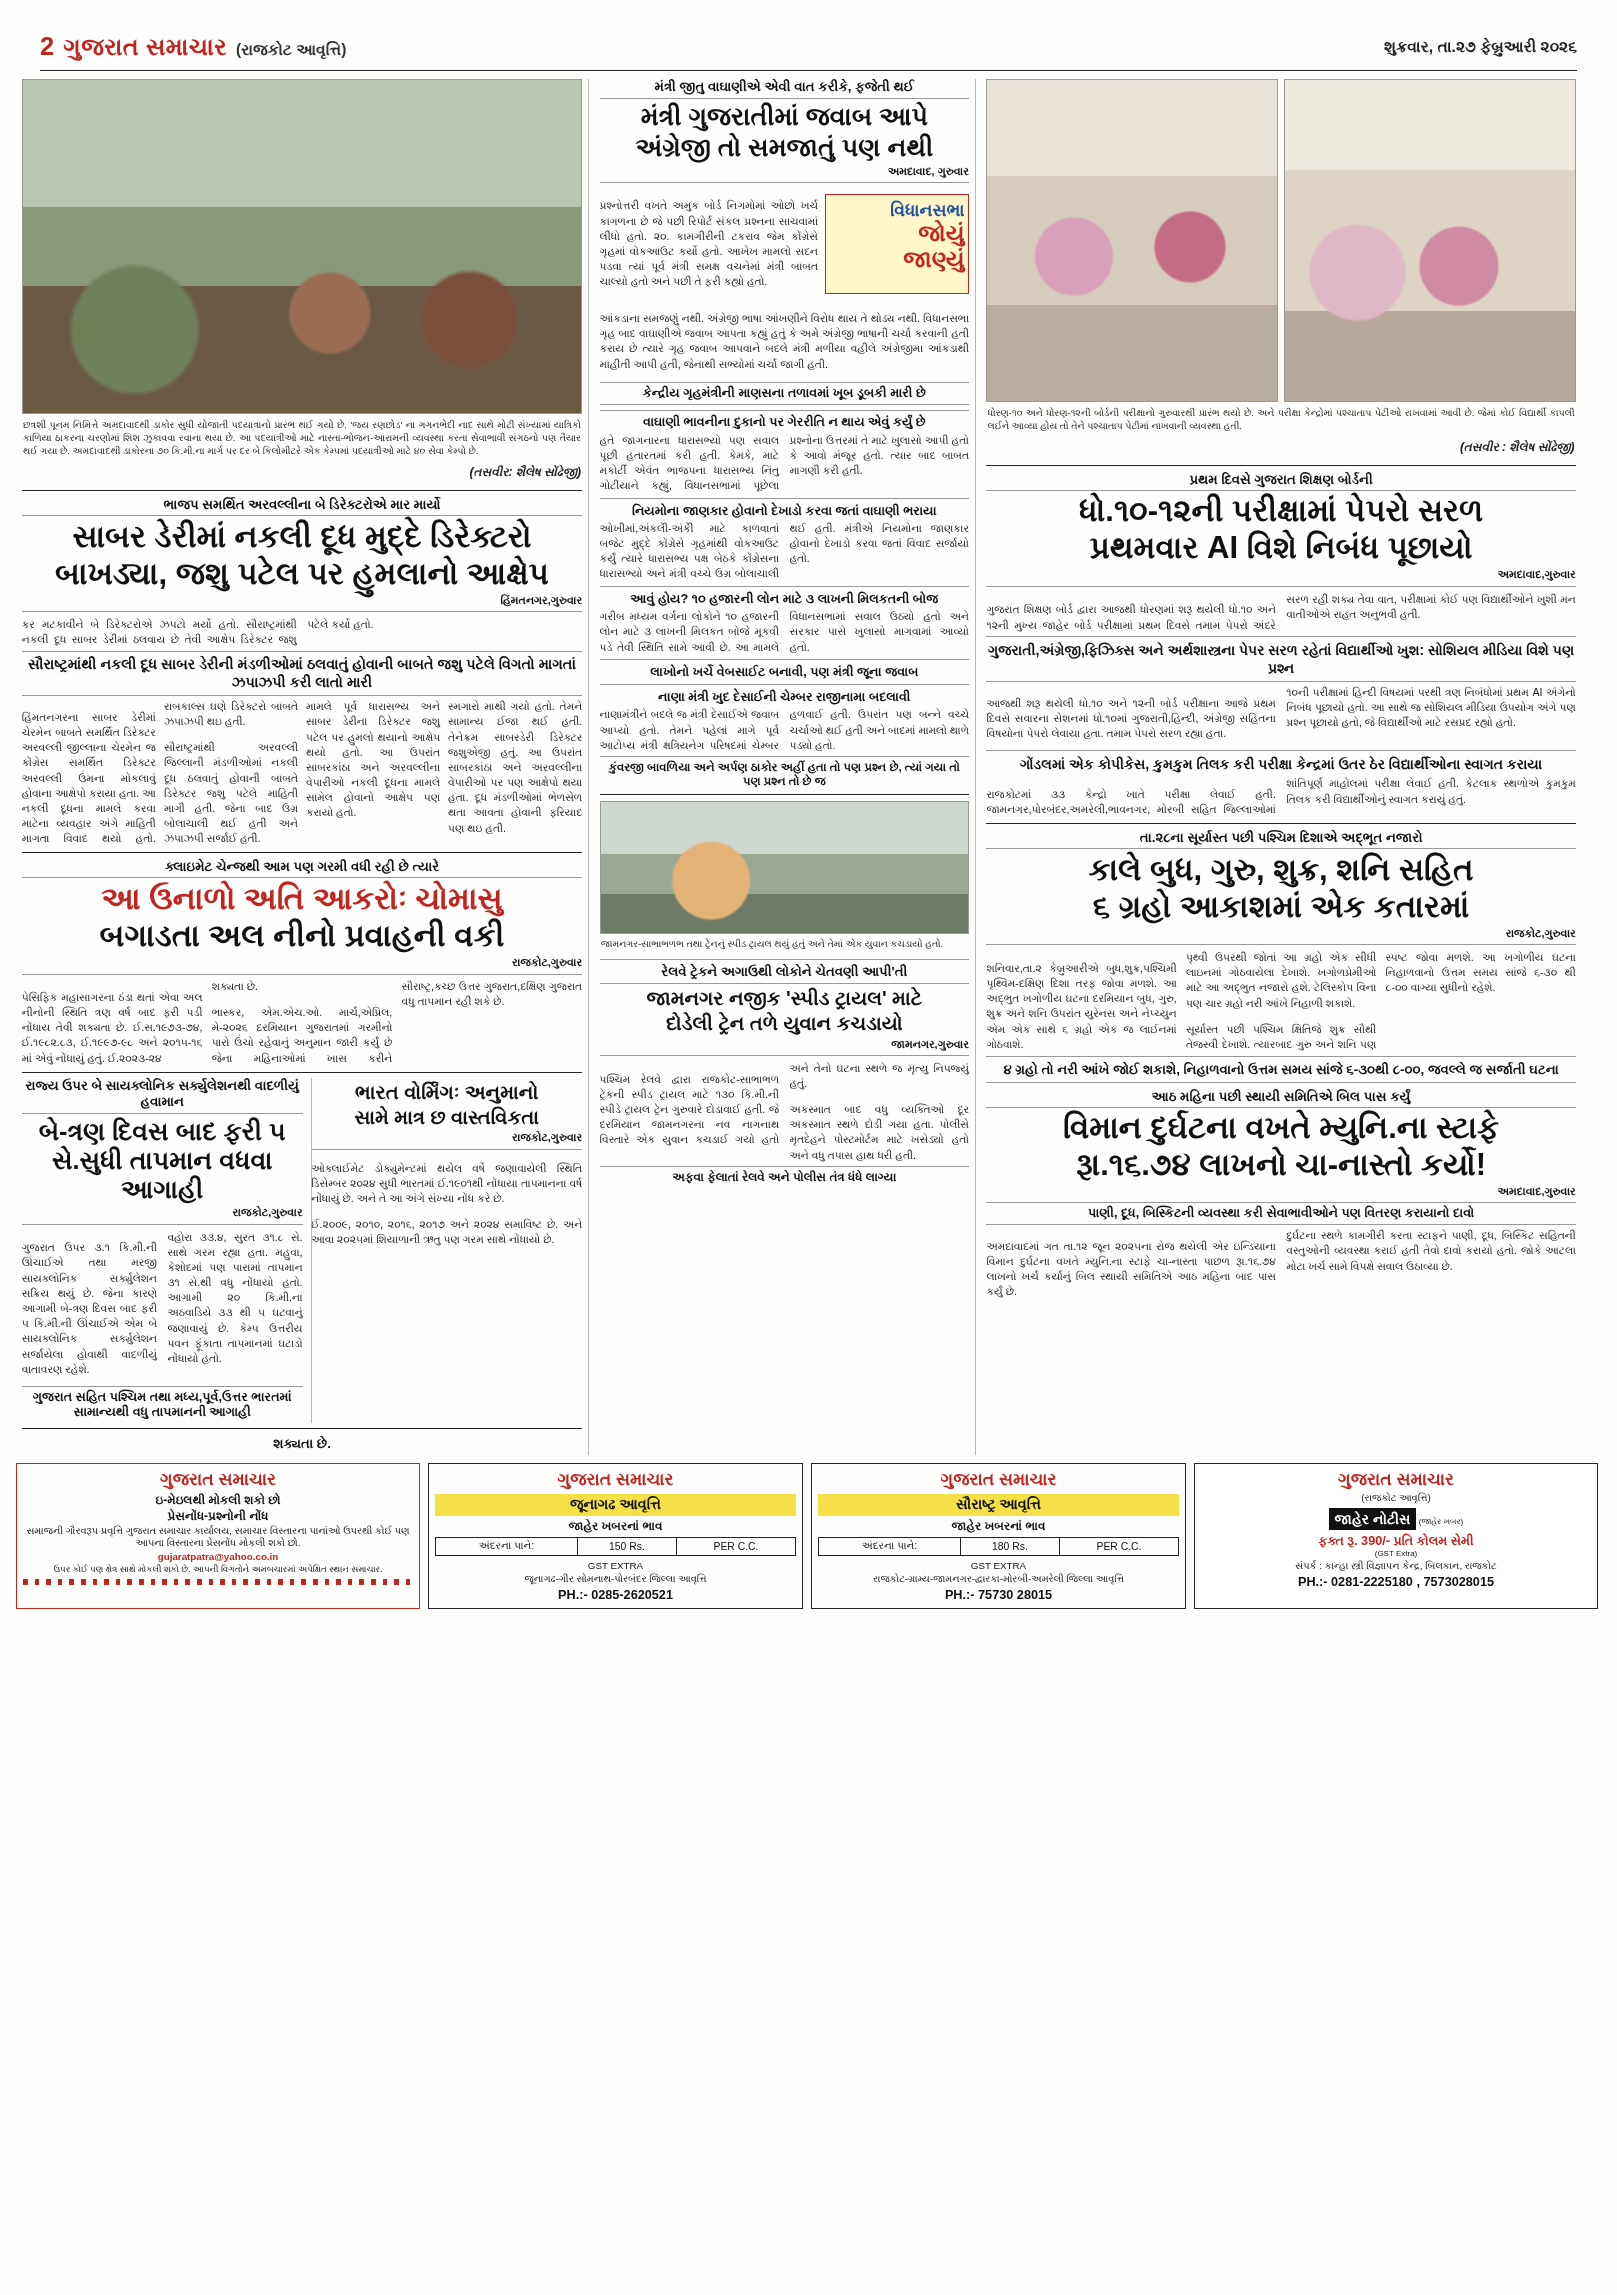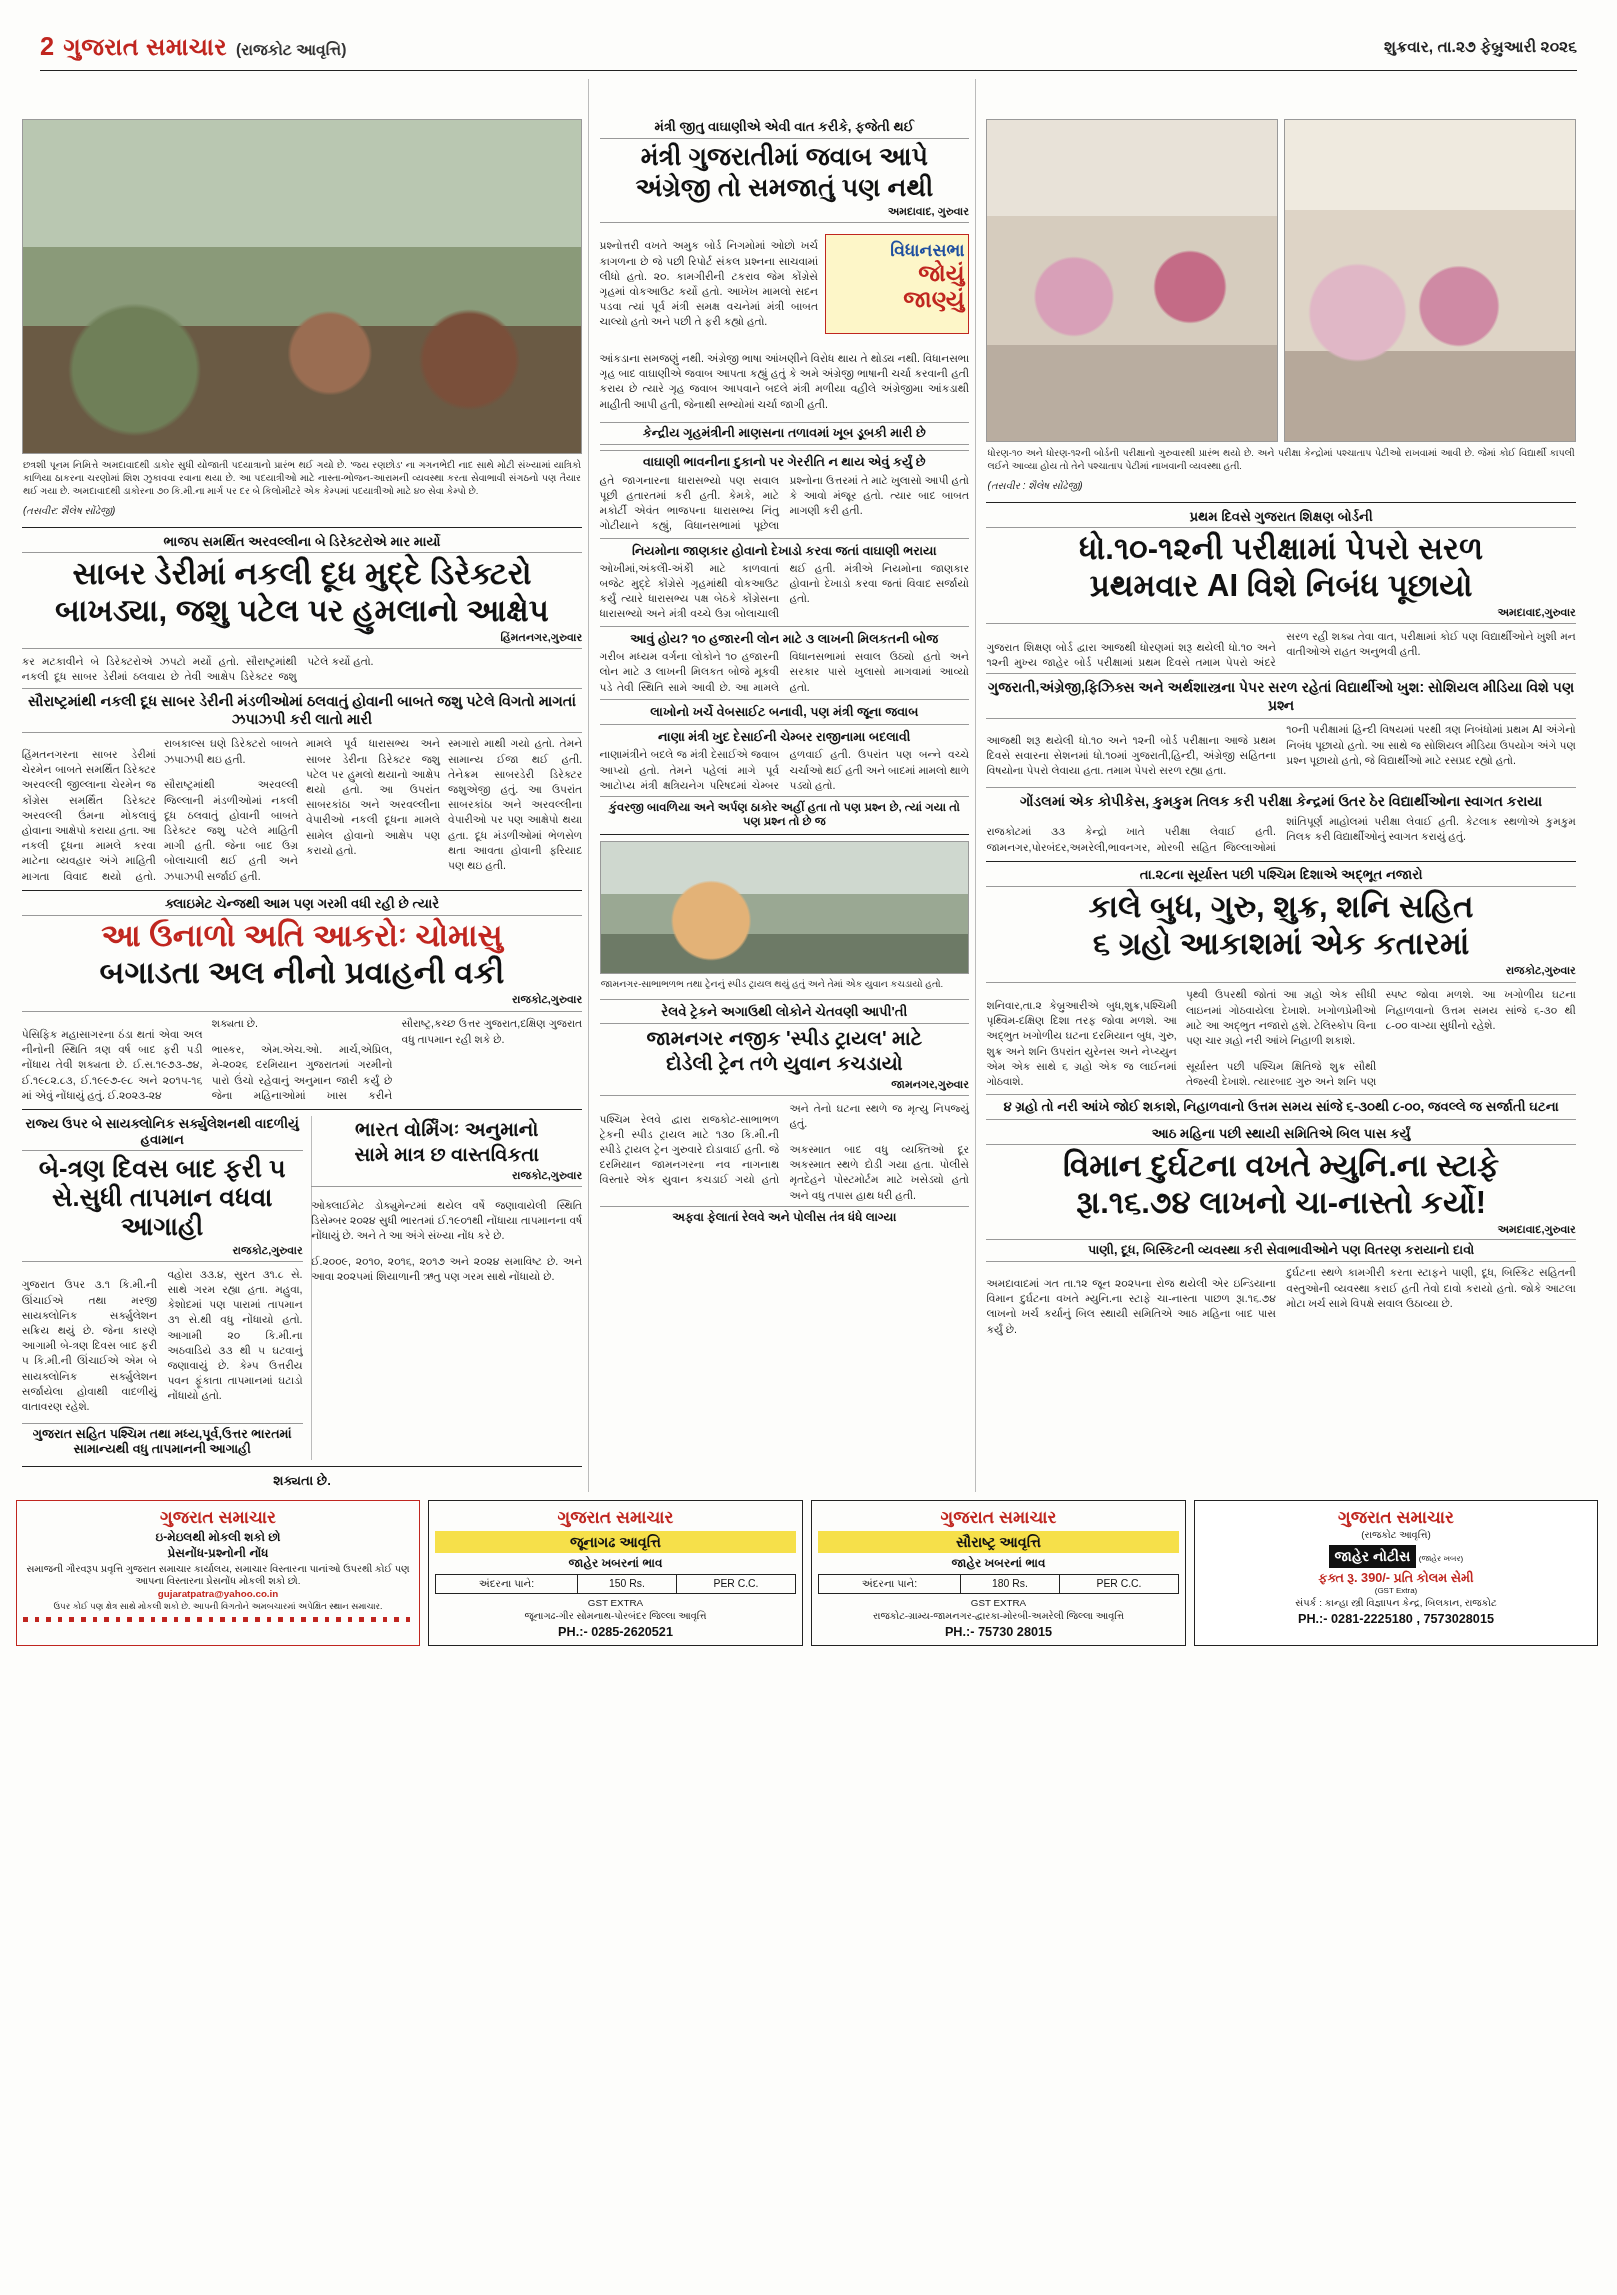--- a/index.html
+++ b/index.html
@@ -31,40 +31,40 @@
   .mast-right { font-size: 15.6px; color:#222; font-weight:700; }
   .rule { border-top: 1.7px solid #222; margin: 3.5px 40px 0 40px;}
 
   
   .content {
     display: grid;
     grid-template-columns: 572px 5.8px 381px 5.8px 601px;
     padding: 8px 16px 0 16px;
     column-gap: 0;
   }
-  .col { padding: 0 5.8px; margin-top: 40px; }
+  .col { padding: 0 5.8px; }
   .vline { border-left: 0.6px solid #bbb; }
 
   
   .hl-kicker {
     font-size: 13.3px; font-weight:700; text-align:center; color:#111;
     border-bottom: 0.6px solid #999; padding-bottom:2.3px; margin-bottom:3.5px;
   }
   .hl-1 { font-size: 31px; line-height:1.12; font-weight:700; text-align:center; color:#111; margin:2.3px 0;}
   .hl-2 { font-size: 25.4px; line-height:1.14; font-weight:700; text-align:center; color:#111; margin:2.3px 0;}
   .hl-3 { font-size: 19.6px; line-height:1.18; font-weight:700; text-align:center; color:#111; margin:2.3px 0;}
   .hl-red { color:#c0261f; }
   .subhead { font-size:12.7px; font-weight:700; text-align:center; margin:3.5px 0 2.3px 0;}
   .byline { font-size:11px; font-weight:700; text-align:right; margin:2.3px 0;}
   .body-text {
     font-size: 10.7px; line-height: 1.42; text-align: justify; color:#1a1a1a;
     hyphens:auto;
   }
   .caption { font-size:9.5px; line-height:1.38; text-align:justify; color:#222; padding:3.5px 1.2px;}
-  .cap-credit { font-style:italic; font-size:10px;}
+  .cap-credit { text-align:right; font-style:italic; font-size:12px;font-weight:bold;}
   .photo {
     width:100%; display:block; border:0.6px solid #999;
   }
   .hr-b { border-top:1.2px solid #222; margin:5.8px 0;}
   .hr-t { border-top:0.6px solid #999; margin:4.6px 0;}
   .two-col { column-count:2; column-gap:10.4px; }
   .three-col { column-count:3; column-gap:9.2px; }
   .four-col { column-count:4; column-gap:8px; }
 
   

